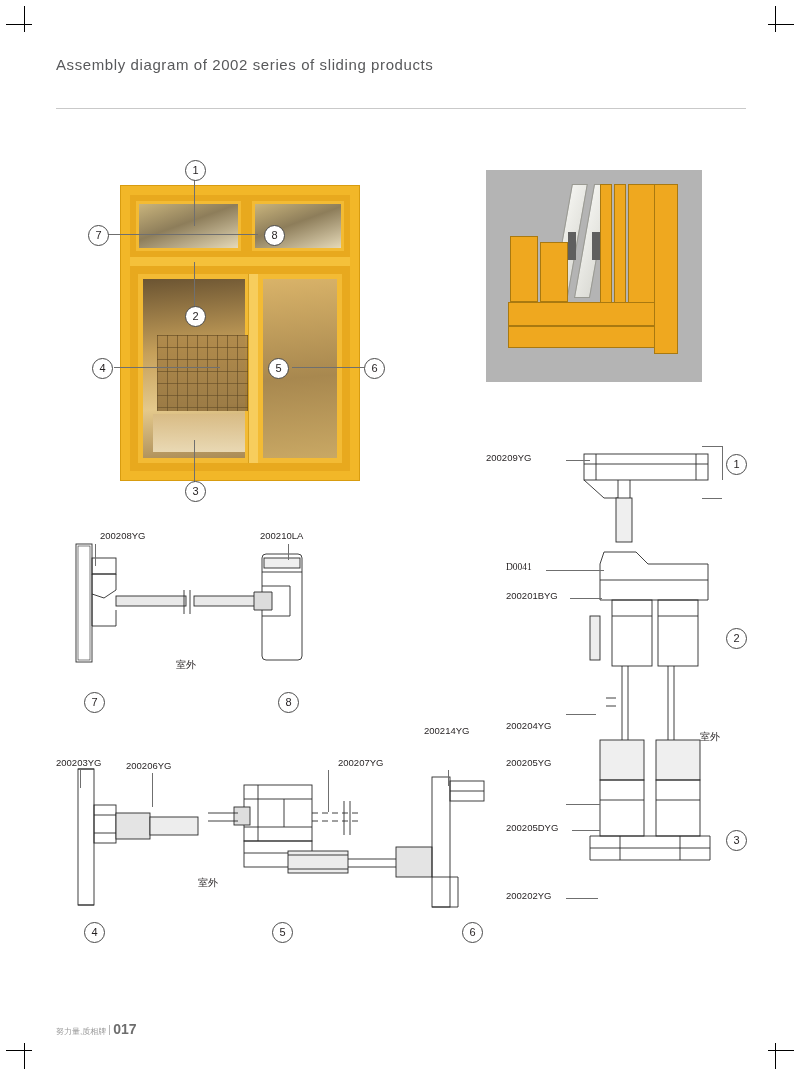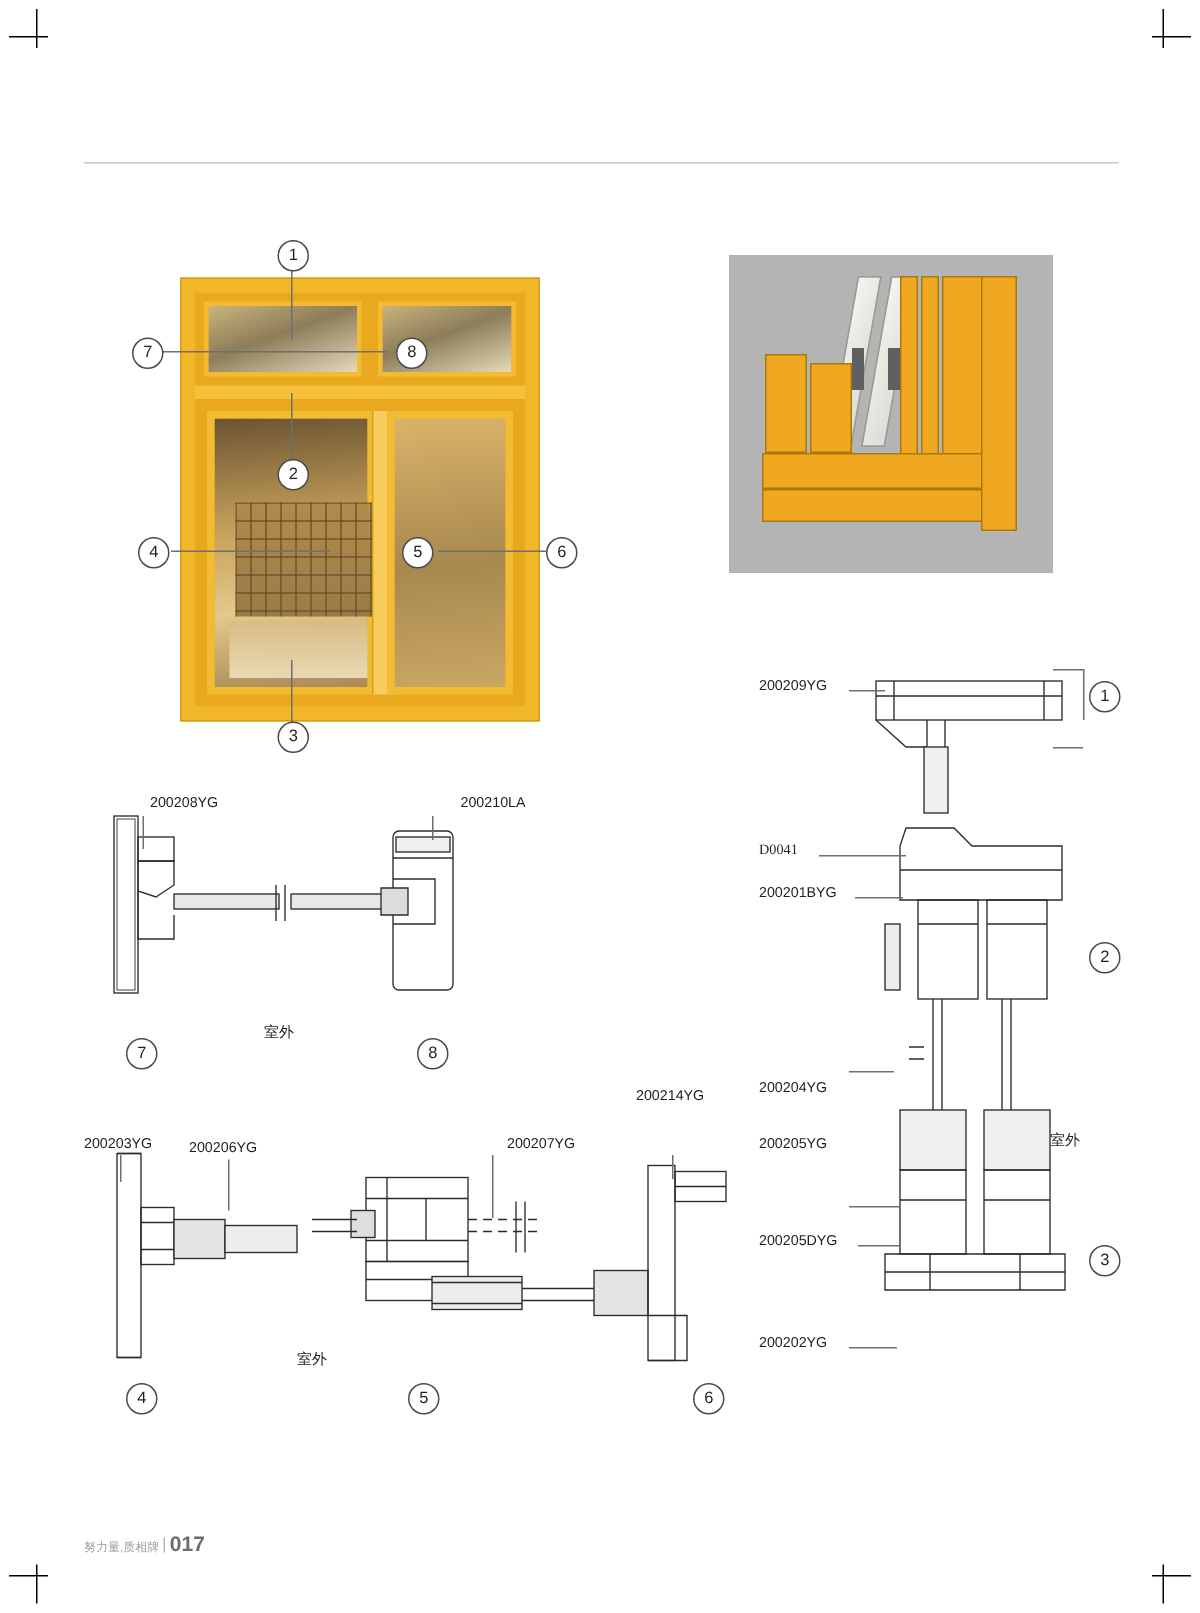--- a/index.html
+++ b/index.html
@@ -58,21 +58,21 @@
   .cnum{
     position:absolute;width:19px;height:19px;border:1px solid #4a4a4a;border-radius:50%;
     background:#fff;color:#231f20;font-size:11px;line-height:18px;text-align:center;
   }
   .lead{position:absolute;background:#6f6f6f;}
   .lead.h{height:1px;}
   .lead.v{width:1px;}
 
   
   .plabel{position:absolute;font-size:9.5px;color:#231f20;white-space:nowrap;font-family:"Liberation Sans", sans-serif;}
-  .cnlabel{position:absolute;font-size:10px;color:#231f20;white-space:nowrap;margin-top:23px;}
+  .cnlabel{position:absolute;font-size:10px;color:#231f20;white-space:nowrap;}
 
   
   .draw{position:absolute;}
   .draw svg{display:block;}
 
   
   .footer{position:absolute;left:56px;bottom:38px;font-size:8px;color:#9a9a9a;}
   .footer .pg{color:#6d6d6d;font-weight:bold;font-size:14px;}
   .footer .bar{display:inline-block;width:1px;height:10px;background:#b5b5b5;margin:0 3px;vertical-align:-1px;}
 </style>
@@ -84,20 +84,21 @@
   <div class="crop v" style="left:24px;top:6px;"></div>
   <div class="crop h" style="left:6px;top:24px;"></div>
   <div class="crop v" style="right:24px;top:6px;"></div>
   <div class="crop h" style="right:6px;top:24px;"></div>
   <div class="crop v" style="left:24px;bottom:6px;"></div>
   <div class="crop h" style="left:6px;bottom:24px;"></div>
   <div class="crop v" style="right:24px;bottom:6px;"></div>
   <div class="crop h" style="right:6px;bottom:24px;"></div>
 
   <div class="header">
+    <div class="title-en">Assembly diagram of 2002 series of sliding products</div>
   </div>
   <div class="rule"></div>
 
   <div class="photo-window">
     <div class="pw-inner"></div>
     <div class="pw-top">
       <div class="glass g1"></div>
       <div class="glass g2"></div>
     </div>
     <div class="pw-mid">
@@ -164,21 +165,21 @@
 
         <rect x="204" y="24" width="40" height="106" rx="4"></rect>
         <path d="M204 42 L244 42 M204 56 L232 56 L232 86 L204 86"></path>
         <path d="M196 62 L214 62 L214 80 L196 80 Z" fill="#dcdcdc"></path>
         <rect x="206" y="28" width="36" height="10" fill="#efefef"></rect>
       </g>
     </svg>
   </div>
   <div class="plabel" style="left:100px;top:530px;">200208YG</div>
   <div class="lead v" style="left:95px;top:544px;height:22px;"></div>
-  <div class="plabel" style="left:260px;top:530px;margin-left:47px;">200210LA</div>
+  <div class="plabel" style="left:260px;top:530px;">200210LA</div>
   <div class="lead v" style="left:288px;top:544px;height:16px;"></div>
   <div class="cnlabel" style="left:176px;top:658px;">室外</div>
   <div class="cnum" style="left:84px;top:692px;">7</div>
   <div class="cnum" style="left:278px;top:692px;">8</div>
 
   <div class="draw" style="left:58px;top:755px;">
     <svg width="450" height="160" viewBox="0 0 450 160">
       <g fill="none" stroke="#2b2b2b" stroke-width="0.9">
 
         <rect x="20" y="14" width="16" height="136"></rect>
@@ -246,21 +247,21 @@
         <rect x="96" y="300" width="44" height="40" fill="#efefef"></rect>
         <rect x="40" y="340" width="44" height="56"></rect>
         <rect x="96" y="340" width="44" height="56"></rect>
         <path d="M40 360 L84 360 M96 360 L140 360"></path>
         <path d="M30 396 L150 396 L150 420 L30 420 Z"></path>
         <path d="M30 408 L150 408 M60 396 L60 420 M120 396 L120 420"></path>
       </g>
     </svg>
   </div>
 
-  <div class="plabel" style="left:506px;top:452px;">200209YG</div>
+  <div class="plabel" style="left:486px;top:452px;">200209YG</div>
   <div class="lead h" style="left:566px;top:460px;width:24px;"></div>
   <div class="plabel" style="left:506px;top:562px;font-family:Liberation Serif, serif;">D0041</div>
   <div class="lead h" style="left:546px;top:570px;width:58px;"></div>
   <div class="plabel" style="left:506px;top:590px;">200201BYG</div>
   <div class="lead h" style="left:570px;top:598px;width:32px;"></div>
   <div class="plabel" style="left:506px;top:720px;">200204YG</div>
   <div class="lead h" style="left:566px;top:714px;width:30px;"></div>
   <div class="plabel" style="left:506px;top:757px;">200205YG</div>
   <div class="lead h" style="left:566px;top:804px;width:34px;"></div>
   <div class="plabel" style="left:506px;top:822px;">200205DYG</div>

